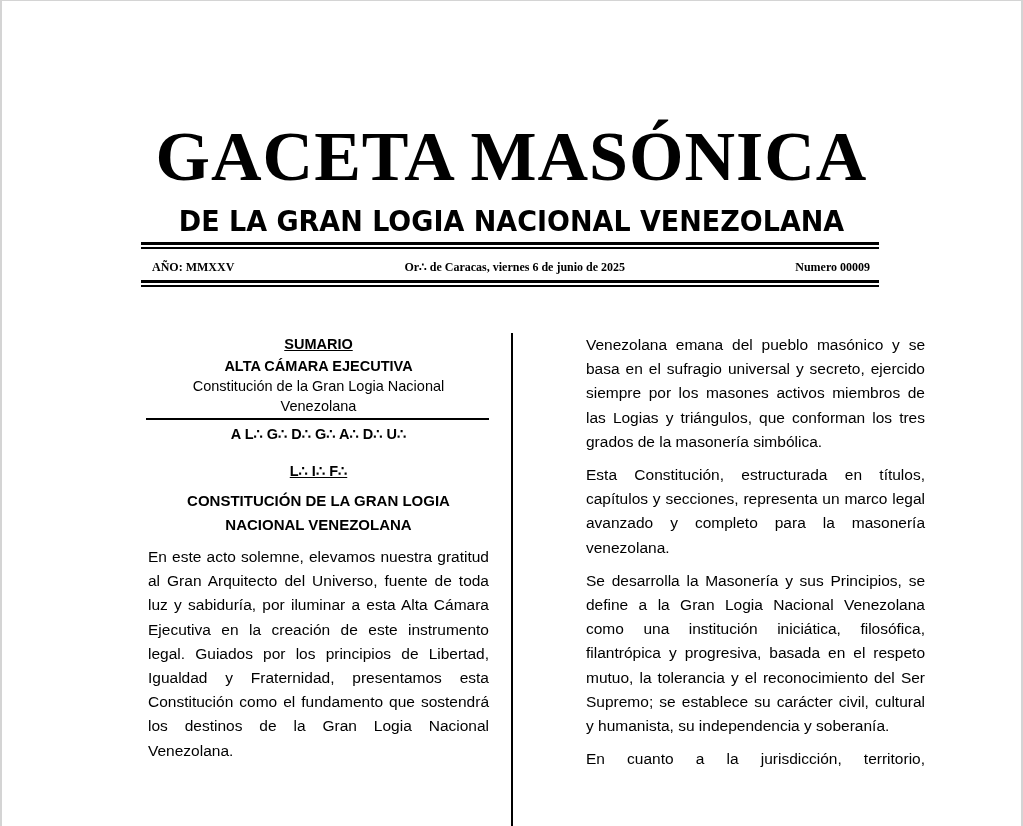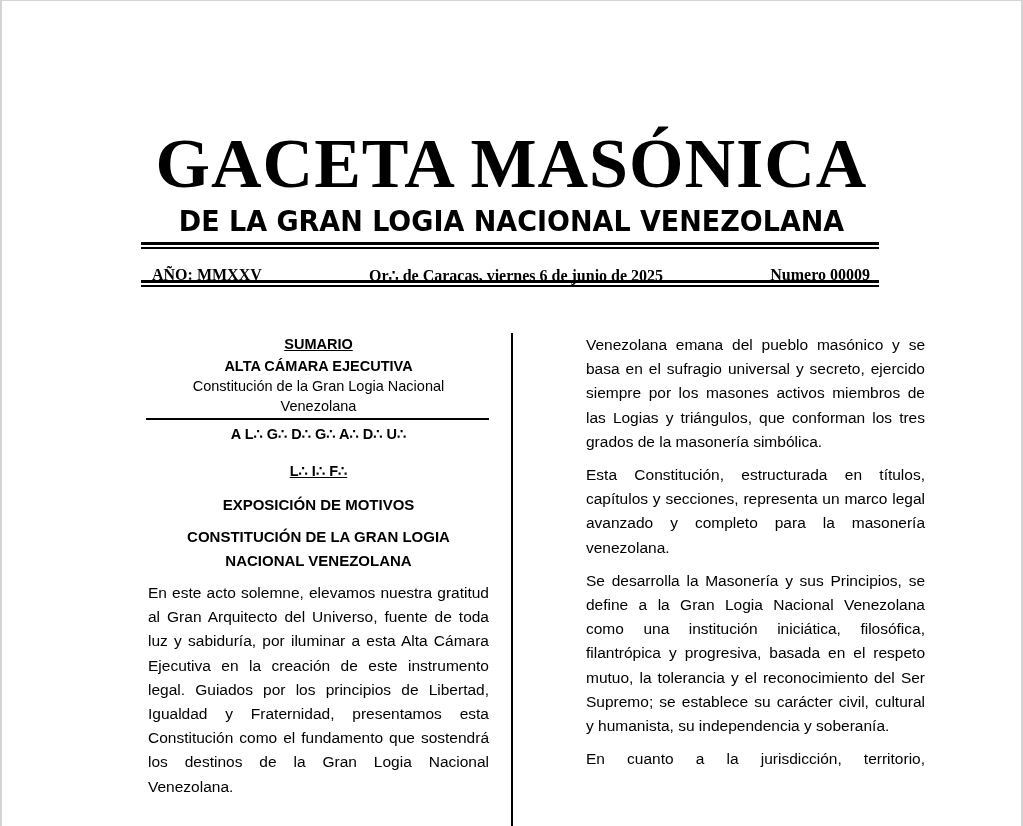--- a/index.html
+++ b/index.html
@@ -8,38 +8,38 @@
     background: #d4d4d4;
     position: relative;
     font-family: "Liberation Sans", sans-serif;
     color: #000;
   }
   .page {
     position: absolute; left: 2px; top: 1px; width: 1019px; height: 830px;
     background: #ffffff;
   }
   .masthead-title {
-    position: absolute; left: 0; width: 1019px; top: 123px;
+    position: absolute; left: 0; width: 1019px; top: 116px;
     text-align: center;
     font-family: "Liberation Serif", serif;
     font-weight: bold; font-size: 70px; line-height: 80px;
     letter-spacing: 1px;
   }
   .masthead-sub {
     position: absolute; left: 0; width: 1019px; top: 200px;
     text-align: center;
     font-family: "DejaVu Sans", sans-serif; font-weight: bold;
     font-size: 29px; line-height: 40px;
     transform: scaleX(0.93); transform-origin: center;
   }
   .rule-thick { position: absolute; left: 139px; width: 738px; height: 3px; background: #000; }
   .rule-thin  { position: absolute; left: 139px; width: 738px; height: 2px; background: #000; }
   .infobar {
-    position: absolute; left: 150px; width: 718px; top: 262px; height: 24px;
-    font-family: "Liberation Serif", serif; font-weight: bold; font-size: 16px;
+    position: absolute; left: 150px; width: 718px; top: 254px; height: 24px;
+    font-family: "Liberation Serif", serif; font-weight: bold; font-size: 12px;
     display: flex; justify-content: space-between; align-items: center;
   }
   .infobar .date { font-weight: bold; }
   .col-left {
     position: absolute; left: 146px; width: 341px; top: 332px;
   }
   .col-right {
     position: absolute; left: 539px; width: 339px; top: 332px; margin-left: 45px;
   }
   .divider {
@@ -85,21 +85,20 @@
 
   <div class="divider"></div>
 
   <div class="col-left">
     <div class="center sumario">SUMARIO</div>
     <div class="center section-head">ALTA CÁMARA EJECUTIVA</div>
     <div class="center section-desc" style="padding:0 30px;">Constitución de la Gran Logia Nacional Venezolana</div>
     <div class="sum-rule"></div>
     <div class="center masonic">A L∴ G∴ D∴ G∴ A∴ D∴ U∴</div>
     <div class="center masonic2">L∴ I∴ F∴</div>
-    <div class="center heading">EXPOSICIÓN DE MOTIVOS</div>
     <div class="center heading2" style="padding:0 24px;">CONSTITUCIÓN DE LA GRAN LOGIA NACIONAL VENEZOLANA</div>
     <p class="para">En este acto solemne, elevamos nuestra gratitud al Gran Arquitecto del Universo, fuente de toda luz y sabiduría, por iluminar a esta Alta Cámara Ejecutiva en la creación de este instrumento legal. Guiados por los principios de Libertad, Igualdad y Fraternidad, presentamos esta Constitución como el fundamento que sostendrá los destinos de la Gran Logia Nacional Venezolana.</p>
   </div>
 
   <div class="col-right">
     <p class="para">Venezolana emana del pueblo masónico y se basa en el sufragio universal y secreto, ejercido siempre por los masones activos miembros de las Logias y triángulos, que conforman los tres grados de la masonería simbólica.</p>
     <p class="para">Esta Constitución, estructurada en títulos, capítulos y secciones, representa un marco legal avanzado y completo para la masonería venezolana.</p>
     <p class="para">Se desarrolla la Masonería y sus Principios, se define a la Gran Logia Nacional Venezolana como una institución iniciática, filosófica, filantrópica y progresiva, basada en el respeto mutuo, la tolerancia y el reconocimiento del Ser Supremo; se establece su carácter civil, cultural y humanista, su independencia y soberanía.</p>
     <p class="para cut">En cuanto a la jurisdicción, territorio,</p>
   </div>

